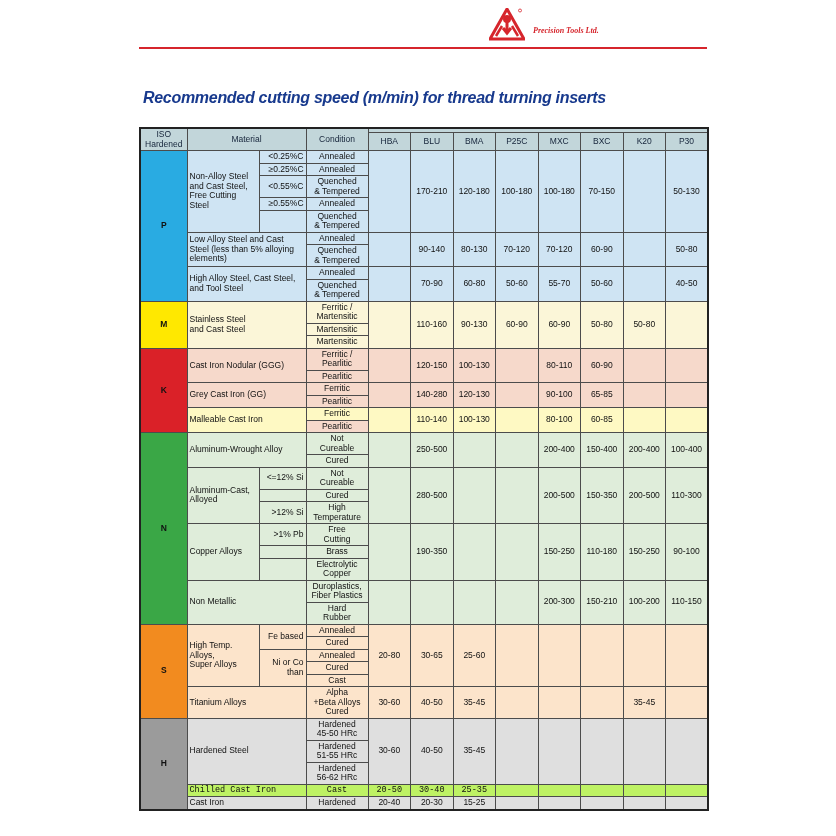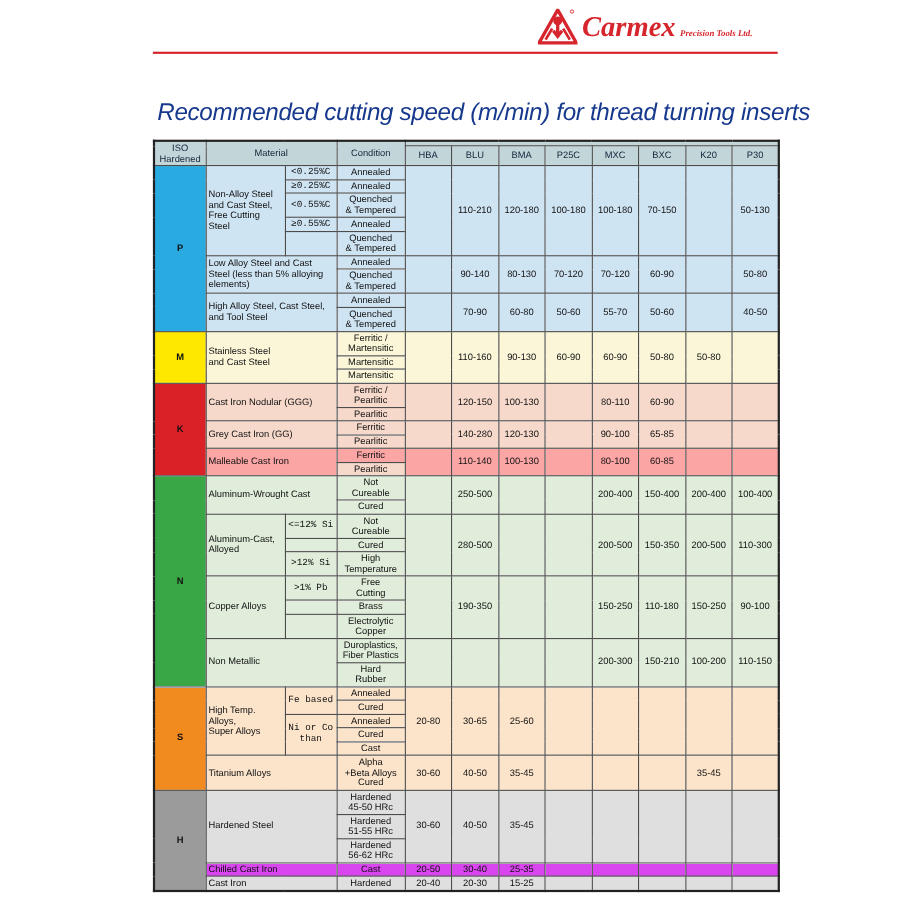--- a/index.html
+++ b/index.html
@@ -10,51 +10,50 @@
         color:#17398d;letter-spacing:-0.3px;}
   .red-rule{position:absolute;left:139px;top:47px;width:568px;height:2px;background:#d6252c;}
 
   .logo{position:absolute;top:8px;left:489px;display:flex;align-items:flex-start;color:#d6252c;}
   .logo-icon{width:36px;height:34px;margin-right:4px;}
   .logo-name{font-family:"Liberation Serif",serif;font-style:italic;font-weight:bold;
         font-size:26px;line-height:34px;}
   .logo-sub{font-family:"Liberation Serif",serif;font-style:italic;font-weight:bold;
         font-size:8px;margin:18px 0 0 4px;}
 
-  .section-title{position:absolute;left:143px;top:89px;font-size:22px;font-weight:normal;
+  .section-title{position:absolute;left:143px;top:89px;font-size:16px;font-weight:bold;
         font-style:italic;color:#17398d;letter-spacing:-0.3px;}
 
   table.speed{position:absolute;left:139px;top:127px;width:568px;border-collapse:collapse;
         table-layout:fixed;border:2px solid #222;}
   table.speed th, table.speed td{border:1px solid #4c4c4c;font-size:8.5px;line-height:9.5px;
         padding:1px 2px;color:#111;white-space:pre-line;overflow:hidden;vertical-align:middle;}
   table.speed thead th{background:#c2d6da;font-weight:normal;font-size:8.5px;text-align:center;
         color:#15243a;}
   .letter-cell{font-size:30px;font-weight:bold;text-align:center;color:#000;
         font-family:"Liberation Sans",sans-serif;}
   .material-cell{text-align:left;}
-  .subtype-cell{text-align:center;font-family:Liberation Mono, monospace;}
+  .subtype-cell{text-align:right;}
   .condition-cell{text-align:center;}
   .value-cell{text-align:center;font-size:9px;}
 </style>
 </head>
 <body>
 
 <div class="page">
 
 
   <div class="logo">
     <svg class="logo-icon" viewBox="0 0 36 34">
       <circle cx="31" cy="2.5" r="1.5" fill="none" stroke="#d6252c" stroke-width="0.8"></circle>
       <path d="M18 1 L35 31 L1 31 Z" fill="none" stroke="#d6252c" stroke-width="3"></path>
       <circle cx="18" cy="11" r="4" fill="#d6252c"></circle>
       <path d="M18 14 L18 24 M14 20 L18 25 L22 20" stroke="#d6252c" stroke-width="3" fill="none"></path>
       <path d="M7 28 L13 18 M29 28 L23 18" stroke="#d6252c" stroke-width="2.5"></path>
     </svg>
-    <span class="logo-name">Carmex</span>
     <span class="logo-sub">Precision Tools Ltd.</span>
   </div>
 
   <div class="red-rule"></div>
 
   <div class="section-title">Recommended cutting speed (m/min) for thread turning inserts</div>
 
   <table class="speed">
     <colgroup>
       <col style="width:47px">
@@ -91,21 +90,21 @@
     </thead>
     <tbody>
         <tr style="background: rgb(207, 228, 243);">
           <td class="letter-cell" rowspan="9" style="background: rgb(41, 171, 226);">P</td>
           <td class="material-cell" rowspan="5">Non-Alloy Steel
 and Cast Steel,
 Free Cutting Steel</td>
           <td class="subtype-cell" rowspan="1">&lt;0.25%C</td>
           <td class="condition-cell">Annealed</td>
           <td class="value-cell" rowspan="5"></td>
-          <td class="value-cell" rowspan="5">110-210</td>
+          <td class="value-cell" rowspan="5">170-210</td>
           <td class="value-cell" rowspan="5">120-180</td>
           <td class="value-cell" rowspan="5">100-180</td>
           <td class="value-cell" rowspan="5">100-180</td>
           <td class="value-cell" rowspan="5">70-150</td>
           <td class="value-cell" rowspan="5"></td>
           <td class="value-cell" rowspan="5">50-130</td>
         </tr>
         <tr style="background: rgb(207, 228, 243);">
           <td class="subtype-cell" rowspan="1">≥0.25%C</td>
           <td class="condition-cell">Annealed</td>
@@ -205,38 +204,38 @@
           <td class="value-cell" rowspan="2">120-130</td>
           <td class="value-cell" rowspan="2"></td>
           <td class="value-cell" rowspan="2">90-100</td>
           <td class="value-cell" rowspan="2">65-85</td>
           <td class="value-cell" rowspan="2"></td>
           <td class="value-cell" rowspan="2"></td>
         </tr>
         <tr style="background: rgb(246, 217, 203);">
           <td class="condition-cell">Pearlitic</td>
         </tr>
-        <tr style="background: #fca5a5;">
+        <tr style="background: #fef9c3;">
           <td class="material-cell" rowspan="2" colspan="2">Malleable Cast Iron</td>
           <td class="condition-cell">Ferritic</td>
           <td class="value-cell" rowspan="2"></td>
           <td class="value-cell" rowspan="2">110-140</td>
           <td class="value-cell" rowspan="2">100-130</td>
           <td class="value-cell" rowspan="2"></td>
           <td class="value-cell" rowspan="2">80-100</td>
           <td class="value-cell" rowspan="2">60-85</td>
           <td class="value-cell" rowspan="2"></td>
           <td class="value-cell" rowspan="2"></td>
         </tr>
         <tr style="background: rgb(246, 217, 203);">
           <td class="condition-cell">Pearlitic</td>
         </tr>
         <tr style="background: rgb(223, 237, 218);">
           <td class="letter-cell" rowspan="10" style="background: rgb(58, 167, 70);">N</td>
-          <td class="material-cell" rowspan="2" colspan="2">Aluminum-Wrought Cast</td>
+          <td class="material-cell" rowspan="2" colspan="2">Aluminum-Wrought Alloy</td>
           <td class="condition-cell">Not
 Cureable</td>
           <td class="value-cell" rowspan="2"></td>
           <td class="value-cell" rowspan="2">250-500</td>
           <td class="value-cell" rowspan="2"></td>
           <td class="value-cell" rowspan="2"></td>
           <td class="value-cell" rowspan="2">200-400</td>
           <td class="value-cell" rowspan="2">150-400</td>
           <td class="value-cell" rowspan="2">200-400</td>
           <td class="value-cell" rowspan="2">100-400</td>
@@ -366,21 +365,21 @@
           <td class="value-cell" rowspan="3"></td>
         </tr>
         <tr style="background: rgb(223, 223, 223);">
           <td class="condition-cell">Hardened
 51-55 HRc</td>
         </tr>
         <tr style="background: rgb(223, 223, 223);">
           <td class="condition-cell">Hardened
 56-62 HRc</td>
         </tr>
-        <tr style="background: #d946ef;">
+        <tr style="background: #bef264; font-family: Liberation Mono, monospace;">
           <td class="material-cell" rowspan="1" colspan="2">Chilled Cast Iron</td>
           <td class="condition-cell">Cast</td>
           <td class="value-cell" rowspan="1">20-50</td>
           <td class="value-cell" rowspan="1">30-40</td>
           <td class="value-cell" rowspan="1">25-35</td>
           <td class="value-cell" rowspan="1"></td>
           <td class="value-cell" rowspan="1"></td>
           <td class="value-cell" rowspan="1"></td>
           <td class="value-cell" rowspan="1"></td>
           <td class="value-cell" rowspan="1"></td>

